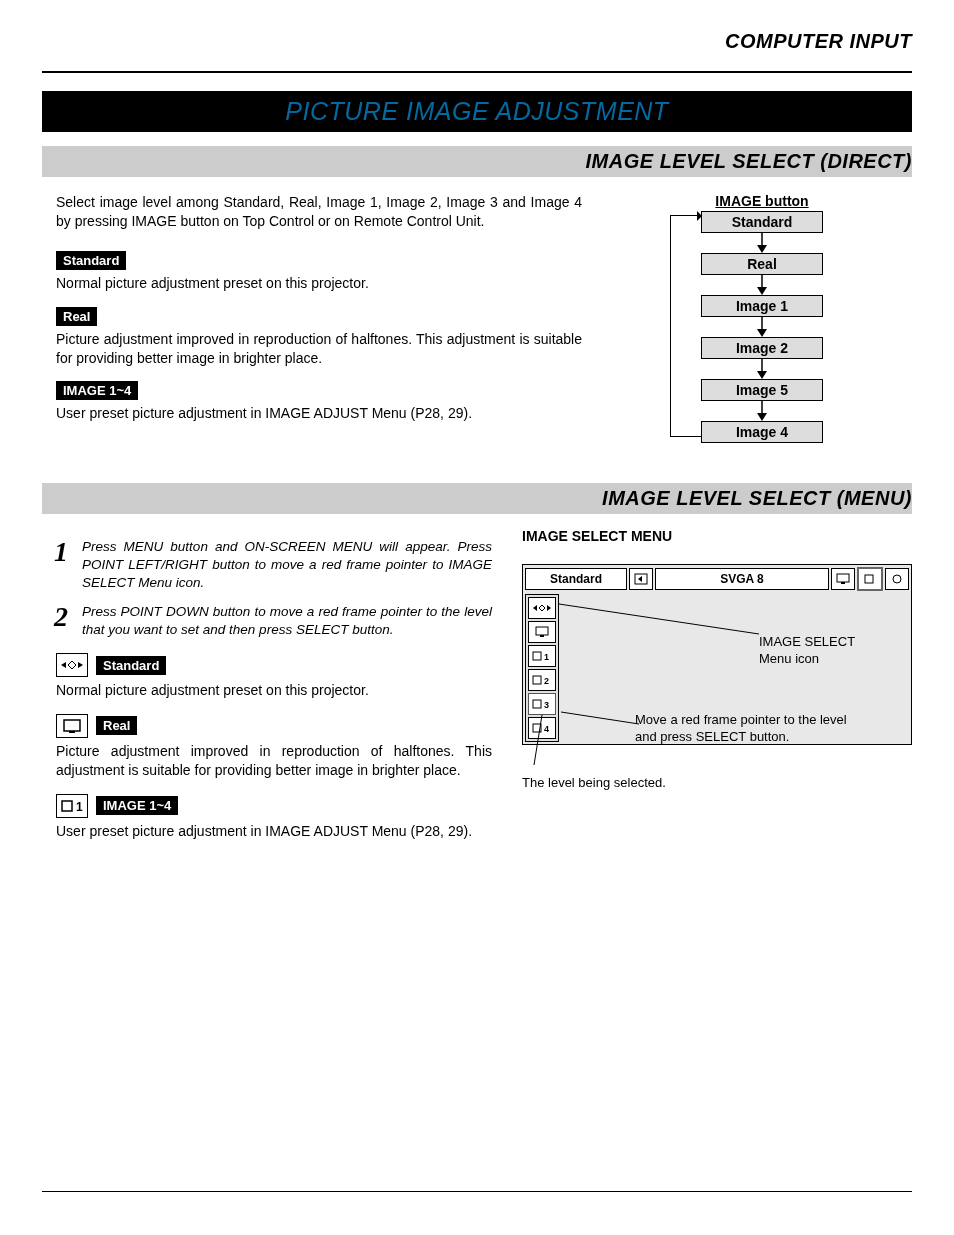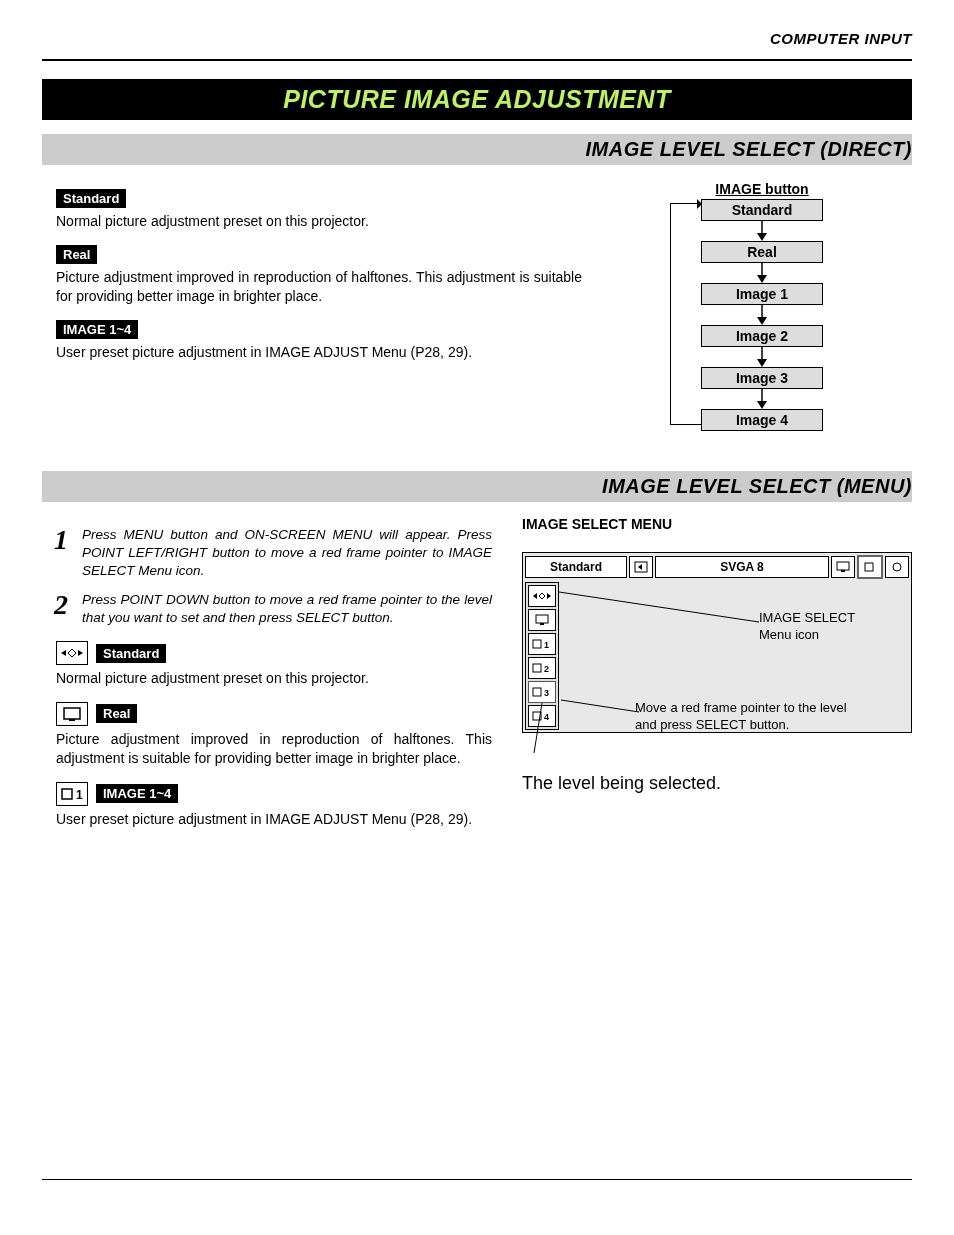--- a/index.html
+++ b/index.html
@@ -12,34 +12,34 @@
   }
   .page {
     width: 870px;
     margin: 0 auto;
     padding: 30px 0 20px 0;
     position: relative;
   }
   .header-right {
     text-align: right;
     font-weight: bold;
-    font-size: 15px;
+    font-size: 20px;
     font-style: italic;
     letter-spacing: 0.5px;
-    margin-bottom: 12px;
+    margin-bottom: 18px;
   }
   .underline {
     border-bottom: 2px solid #000;
     margin-bottom: 18px;
   }
   .title-bar {
     background: #000;
-    color: #bef264;
+    color: #0369a1;
     text-align: center;
-    font-weight: bold;
+    font-weight: normal;
     font-size: 25px;
     font-style: italic;
     padding: 6px 0;
     letter-spacing: 0.5px;
   }
   .section-bar {
     background: #ccc;
     text-align: right;
     font-weight: bold;
     font-size: 20px;
@@ -207,22 +207,22 @@
     display: flex;
     align-items: center;
     justify-content: center;
     font-size: 10px;
   }
   .callout {
     font-size: 13px;
     line-height: 1.3;
   }
   .caption {
-    font-size: 18px;
-    margin-top: 20px;
+    font-size: 13px;
+    margin-top: 10px;
   }
   .page-num {
     position: absolute;
     right: 0;
     bottom: -40px;
     font-size: 42px;
     font-weight: bold;
   }
   .footer-line {
     border-top: 1.5px solid #000;
@@ -236,20 +236,21 @@
 <div class="page">
   <div class="header-right">COMPUTER INPUT</div>
   <div class="underline"></div>
 
   <div class="title-bar">PICTURE IMAGE ADJUSTMENT</div>
 
   <div class="section-bar">IMAGE LEVEL SELECT (DIRECT)</div>
 
   <div class="columns">
     <div class="col-left">
+      <p class="body">Select image level among Standard, Real, Image 1, Image 2, Image 3 and Image 4 by pressing IMAGE button on Top Control or on Remote Control Unit.</p>
 
       <div class="label-box">Standard</div>
       <p class="desc">Normal picture adjustment preset on this projector.</p>
 
       <div class="label-box">Real</div>
       <p class="desc">Picture adjustment improved in reproduction of halftones.  This adjustment is suitable for providing better image in brighter place.</p>
 
       <div class="label-box">IMAGE 1~4</div>
       <p class="desc">User preset picture adjustment in IMAGE ADJUST Menu (P28, 29).</p>
     </div>
@@ -279,21 +280,21 @@
               <polygon points="2,12 12,12 7,20" fill="#000"></polygon>
             </svg>
           </div>
         <div class="flow-box">Image 2</div>
         <div class="flow-arrow">
             <svg class="arrow-down">
               <line x1="7" y1="0" x2="7" y2="14" stroke="#000" stroke-width="1.5"></line>
               <polygon points="2,12 12,12 7,20" fill="#000"></polygon>
             </svg>
           </div>
-        <div class="flow-box">Image 3</div>
+        <div class="flow-box">Image 5</div>
         <div class="flow-arrow">
             <svg class="arrow-down">
               <line x1="7" y1="0" x2="7" y2="14" stroke="#000" stroke-width="1.5"></line>
               <polygon points="2,12 12,12 7,20" fill="#000"></polygon>
             </svg>
           </div>
         <div class="flow-box">Image 4</div>
       </div>
     </div>
   </div>
@@ -413,21 +414,21 @@
                   <rect x="1" y="2" width="8" height="8" fill="none" stroke="#000"></rect>
                   <text x="12" y="10" font-size="9" font-weight="bold">4</text>
                 </svg>
               </div>
           </div>
           <div style="flex:1;position:relative">
             <svg style="position:absolute;left:0;top:0" width="220" height="160">
               <line x1="0" y1="10" x2="200" y2="40" stroke="#000"></line>
               <line x1="2" y1="118" x2="80" y2="130" stroke="#000"></line>
             </svg>
-            <div class="callout" style="position:absolute;left:200px;top:28px;width:120px">IMAGE SELECT Menu icon</div>
+            <div class="callout" style="position:absolute;left:200px;top:40px;width:120px">IMAGE SELECT Menu icon</div>
             <div class="callout" style="position:absolute;left:76px;top:118px;width:220px">Move a red frame pointer to the level and press SELECT button.</div>
           </div>
         </div>
       </div>
       <div style="position:relative;height:20px">
         <svg style="position:absolute;left:10px;top:-30px" width="20" height="50">
           <line x1="10" y1="0" x2="2" y2="50" stroke="#000"></line>
         </svg>
       </div>
       <div class="caption">The level being selected.</div>

